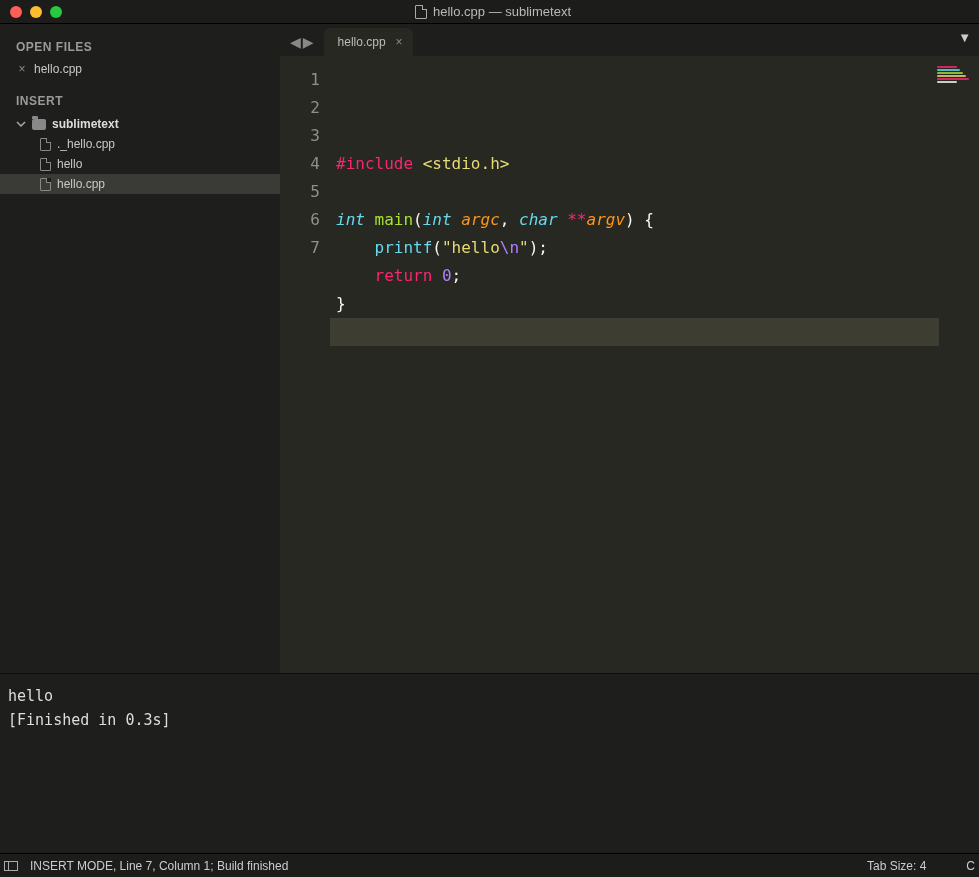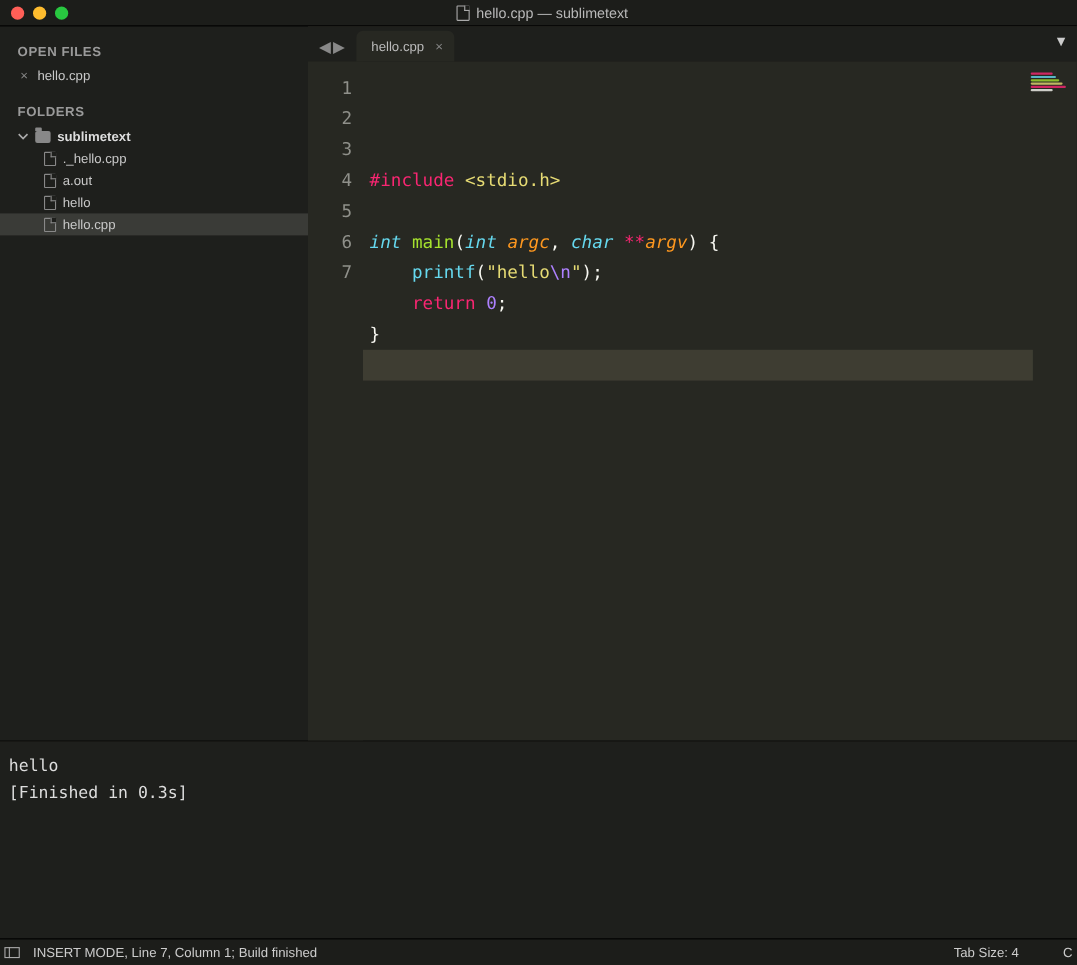--- a/index.html
+++ b/index.html
@@ -200,39 +200,35 @@
 
   <div class="sidebar">
     <div class="sidebar-section-label">OPEN FILES</div>
     <div id="open-files-list">
         <div class="open-file-row">
           <span class="close-x">×</span>
           <span>hello.cpp</span>
         </div>
       </div>
 
-    <div class="sidebar-section-label">FOLDERS</div>
+    <div class="sidebar-section-label">INSERT</div>
     <div class="tree">
       <div class="tree-row">
         <span class="disclosure">
           <svg width="10" height="10" viewBox="0 0 10 10">
               <path d="M1 3 L5 7 L9 3" fill="none" stroke="#aaa" stroke-width="1.5"></path>
             </svg>
         </span>
         <span class="folder-icon"></span>
         <span style="font-weight:600;color:#ddd">sublimetext</span>
       </div>
       <div id="file-tree">
           <div class="tree-row tree-indent-1">
             <span class="doc-icon"></span>
             <span>._hello.cpp</span>
-          </div>
-          <div class="tree-row tree-indent-1">
-            <span class="doc-icon"></span>
-            <span>a.out</span>
           </div>
           <div class="tree-row tree-indent-1">
             <span class="doc-icon"></span>
             <span>hello</span>
           </div>
           <div class="tree-row tree-indent-1 selected">
             <span class="doc-icon"></span>
             <span>hello.cpp</span>
           </div>
         </div>

